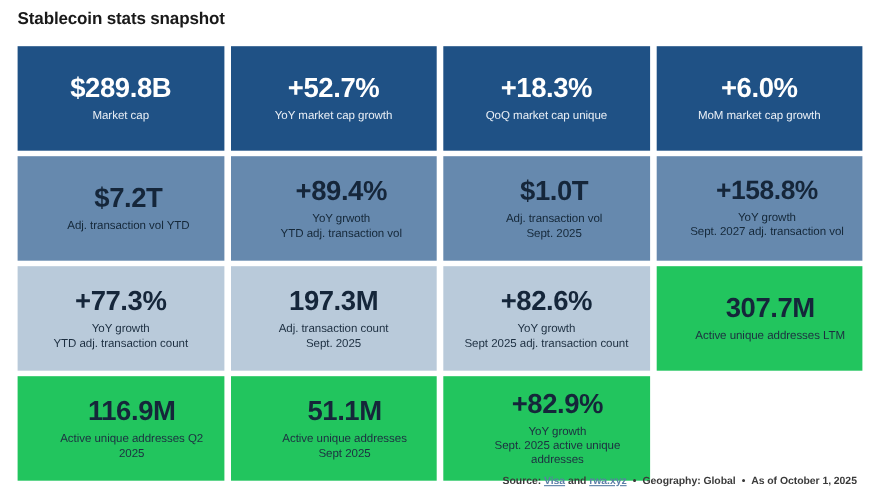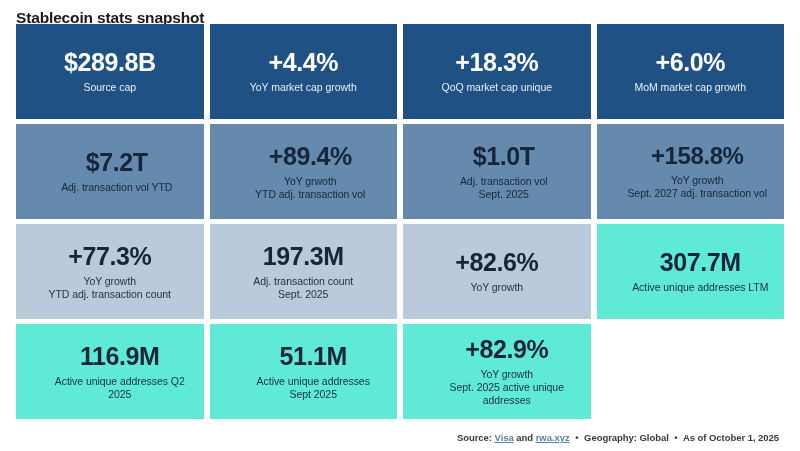--- a/index.html
+++ b/index.html
@@ -21,21 +21,21 @@
   }
 
   
   .page-title {
     font-size: 15.5px;
     font-weight: bold;
     color: #191919;
     letter-spacing: -0.15px;
     padding-top: 6px;
     padding-bottom: 0;
-    height: 24px;
+    height: 42px;
     line-height: 24px;
   }
 
   
   .grid {
     display: grid;
     grid-template-columns: repeat(4, 1fr);
     grid-auto-rows: 95px;
     column-gap: 6px;
     row-gap: 5px;
@@ -74,21 +74,21 @@
   .row-1 .stat-label { color: #e8eef5; }
 
   .row-2 { background: #6689ae; padding-left: 22px; }
   .row-2 .stat-value { color: #15263a; }
   .row-2 .stat-label { color: #152839; }
 
   .row-3 { background: #b9cada; }
   .row-3 .stat-value { color: #15263a; }
   .row-3 .stat-label { color: #1d2f41; }
 
-  .row-4 { background: #5eead4; padding-left: 28px; }
+  .row-4 { background: #22c55e; padding-left: 28px; }
   .row-4 .stat-value { color: #15263a; }
   .row-4 .stat-label { color: #1d2f41; }
 
   
   .stat-card.wide-value .stat-value { font-size: 24px; }
 
   
   .footer {
     position: absolute;
     right: 21px;
@@ -115,24 +115,24 @@
 <body>
 
 <div class="page">
 
   <div class="page-title">Stablecoin stats snapshot</div>
 
   <div class="grid">
 
     <div class="stat-card row-1">
       <div class="stat-value">$289.8B</div>
-      <div class="stat-label">Source cap</div>
-    </div>
-    <div class="stat-card row-1">
-      <div class="stat-value">+4.4%</div>
+      <div class="stat-label">Market cap</div>
+    </div>
+    <div class="stat-card row-1">
+      <div class="stat-value">+52.7%</div>
       <div class="stat-label">YoY market cap growth</div>
     </div>
     <div class="stat-card row-1">
       <div class="stat-value">+18.3%</div>
       <div class="stat-label">QoQ  market cap unique</div>
     </div>
     <div class="stat-card row-1">
       <div class="stat-value">+6.0%</div>
       <div class="stat-label">MoM  market cap growth</div>
     </div>
@@ -174,20 +174,21 @@
       <div class="stat-value">197.3M</div>
       <div class="stat-label">
         <div>Adj. transaction count</div>
         <div>Sept. 2025</div>
       </div>
     </div>
     <div class="stat-card row-3">
       <div class="stat-value">+82.6%</div>
       <div class="stat-label">
         <div>YoY growth</div>
+        <div>Sept 2025 adj. transaction count</div>
       </div>
     </div>
 
     <div class="stat-card row-4">
       <div class="stat-value">307.7M</div>
       <div class="stat-label">Active unique addresses LTM</div>
     </div>
     <div class="stat-card row-4">
       <div class="stat-value">116.9M</div>
       <div class="stat-label">Active unique addresses Q2 2025</div>

